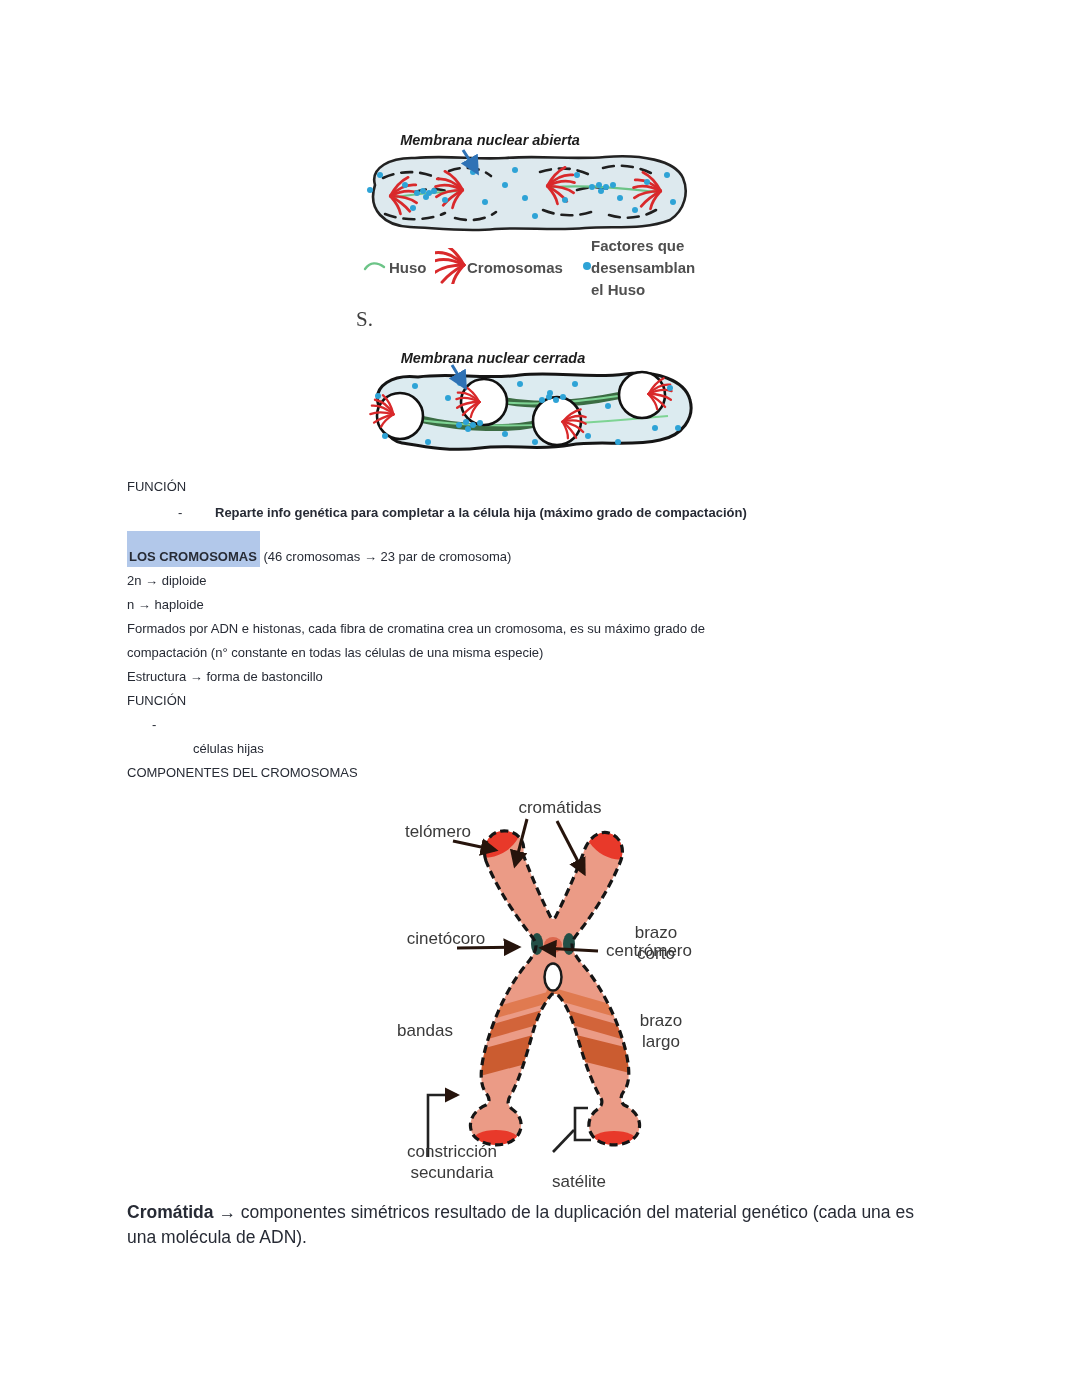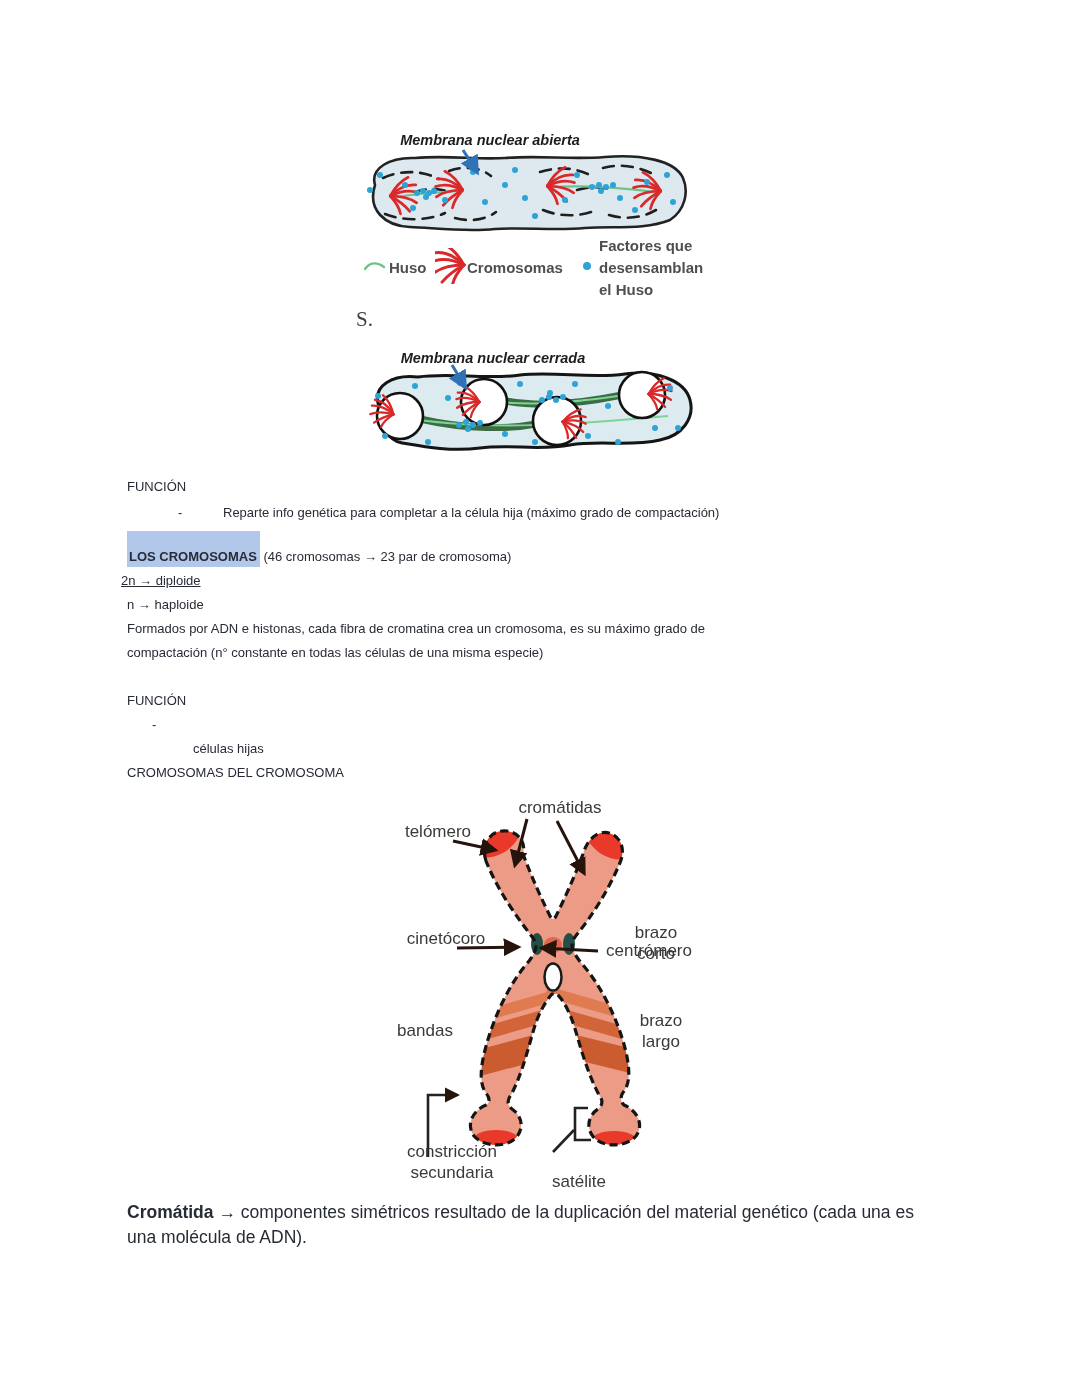--- a/index.html
+++ b/index.html
@@ -112,21 +112,21 @@
     <div class="leg" style="left:34px;top:127px;">Huso</div>
 
     <svg class="abs" style="left:80px;top:118px;" width="32" height="36">
       <use href="#aster" transform="translate(27,17) scale(0.95)"></use>
     </svg>
     <div class="leg" style="left:112px;top:127px;">Cromosomas</div>
 
     <svg class="abs" style="left:227px;top:131px;" width="12" height="12">
       <circle cx="5" cy="5" r="4" fill="#2ea3d6"></circle>
     </svg>
-    <div class="leg" style="left:244px;top:105px;">
+    <div class="leg" style="left:236px;top:105px;">
       <div>Factores que</div>
       <div>desensamblan</div>
       <div>el Huso</div>
     </div>
   </div>
 
   <div class="smark">S.</div>
 
   <div class="abs" style="left:360px;top:348px;width:340px;height:112px;">
     <div class="figtitle" style="left:0px;top:2px;width:266px;">Membrana nuclear cerrada</div>
@@ -187,33 +187,34 @@
           <circle cx="295" cy="80" r="3"></circle>
           <circle cx="310" cy="40" r="3"></circle>
         <circle cx="318" cy="80" r="3"></circle>
       </g>
       <path d="M 92,17 C 97,25 101,32 105,39" stroke="#2f72b5" stroke-width="3" fill="none" marker-end="url(#bluehead2)"></path>
     </svg>
   </div>
 
   <div class="tl" style="left:127px;top:475px;">FUNCIÓN</div>
   <div class="tl" style="left:178px;top:501px;">-</div>
-  <div class="tl" style="left:223px;top:501px;">Reparte info genética para completar a la célula hija (máximo grado de compactación)</div>
+  <div class="tl" style="left:215px;top:501px;font-weight:bold;">Reparte info genética para completar a la célula hija (máximo grado de compactación)</div>
 
   <div class="tl" style="left:127px;top:545px;">
     <span class="hl">LOS CROMOSOMAS</span><span> (46 cromosomas → 23 par de cromosoma)</span>
   </div>
-  <div class="tl" style="left:121px;top:569px;text-decoration:underline;">2n → diploide</div>
+  <div class="tl" style="left:127px;top:569px;">2n → diploide</div>
   <div class="tl" style="left:127px;top:593px;">n → haploide</div>
   <div class="tl" style="left:127px;top:617px;">Formados por ADN e histonas, cada fibra de cromatina crea un cromosoma, es su máximo grado de</div>
   <div class="tl" style="left:127px;top:641px;">compactación (n° constante en todas las células de una misma especie)</div>
+  <div class="tl" style="left:127px;top:665px;">Estructura → forma de bastoncillo</div>
   <div class="tl" style="left:127px;top:689px;">FUNCIÓN</div>
   <div class="tl" style="left:152px;top:713px;">-</div>
   <div class="tl" style="left:193px;top:737px;">células hijas</div>
-  <div class="tl" style="left:127px;top:761px;">CROMOSOMAS DEL CROMOSOMA</div>
+  <div class="tl" style="left:127px;top:761px;">COMPONENTES DEL CROMOSOMAS</div>
 
   <div class="abs" style="left:385px;top:785px;width:330px;height:412px;">
     <svg width="330" height="412" viewBox="0 0 330 412">
       <defs>
         <marker id="darkhead" viewBox="0 0 10 10" refX="8" refY="5" markerWidth="6" markerHeight="6" orient="auto">
           <path d="M0,0 L10,5 L0,10 z" fill="#26140c"></path>
         </marker>
         <clipPath id="chromoClip">
           <path d="M 101,76 C 95,58 107,44 122,46 C 134,48 141,57 138,69 C 147,93 157,115 165,131 C 167,135 169,135 171,131 C 179,115 189,93 198,69 C 202,55 212,45 224,48 C 237,52 241,66 234,80 C 224,104 207,131 193,148 C 189,153 187,156 187,160 C 187,165 191,172 198,180 C 216,201 233,234 241,267 C 245,285 245,298 239,306 C 235,311 235,316 239,320 C 253,326 259,340 251,351 C 241,363 215,363 207,350 C 201,341 204,330 213,324 C 218,320 218,315 214,310 C 204,291 197,268 191,247 C 186,230 180,217 172,209 L 167,209 C 160,217 153,229 148,247 C 142,268 136,291 126,310 C 122,315 122,320 127,324 C 136,330 139,341 133,350 C 125,363 99,363 89,351 C 81,340 87,326 101,320 C 105,318 105,313 101,308 C 95,300 95,287 99,269 C 107,236 122,203 140,181 C 147,173 151,166 151,161 C 151,157 149,154 145,149 C 131,131 112,104 101,76 Z"></path>
         </clipPath>

